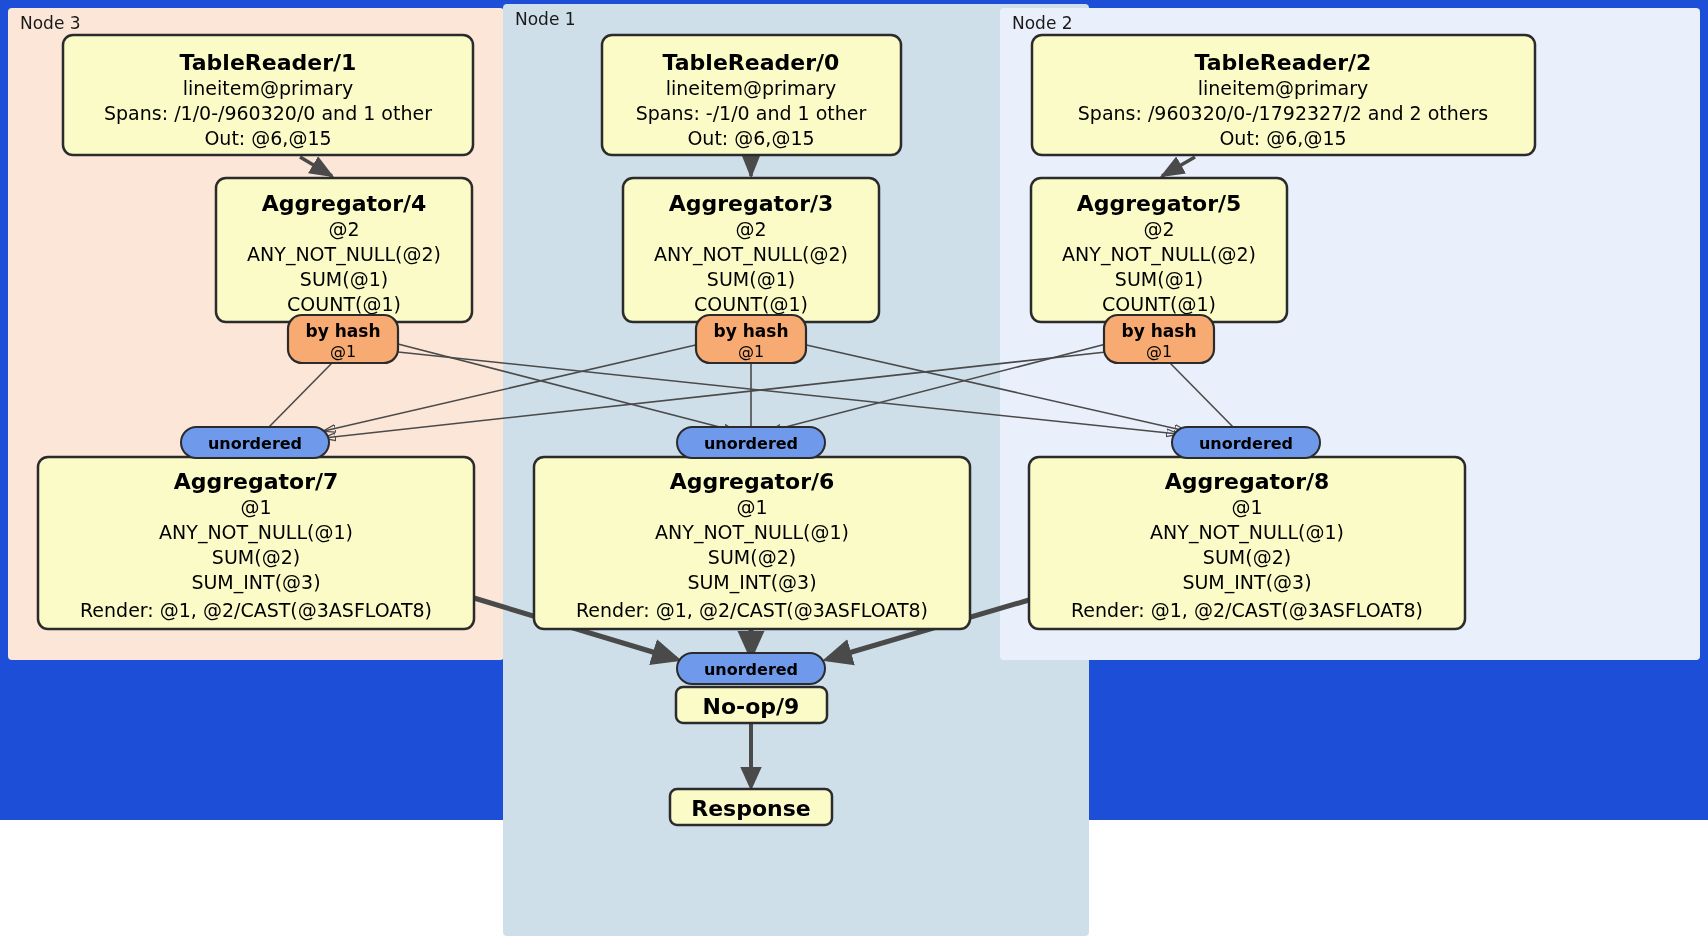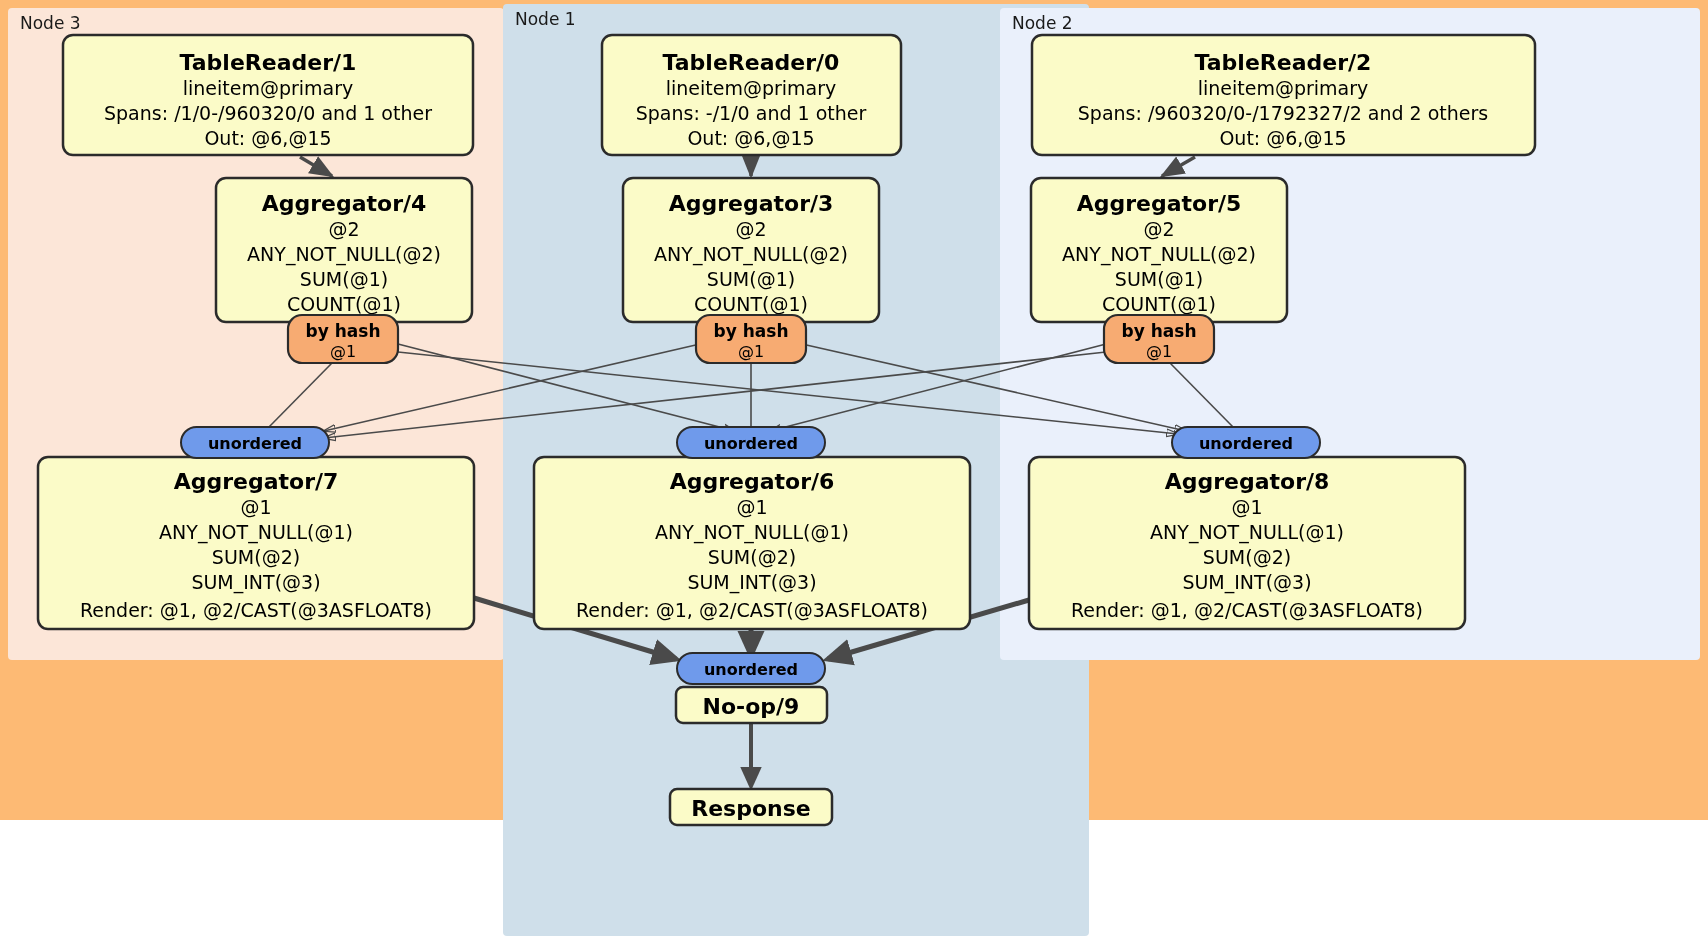--- a/index.html
+++ b/index.html
@@ -10,21 +10,21 @@
   body {
     width: 1708px;
     height: 940px;
     font-family: "DejaVu Sans", sans-serif;
     overflow: hidden;
   }
   #stage {
     position: relative;
     width: 1708px;
     height: 820px;
-    background: #fdba74;
+    background: #1d4ed8;
   }
   svg#diagram {
     position: absolute;
     left: 0;
     top: 0;
     width: 1708px;
     height: 940px;
   }
   .node-panel-label {
     font-size: 17px;

